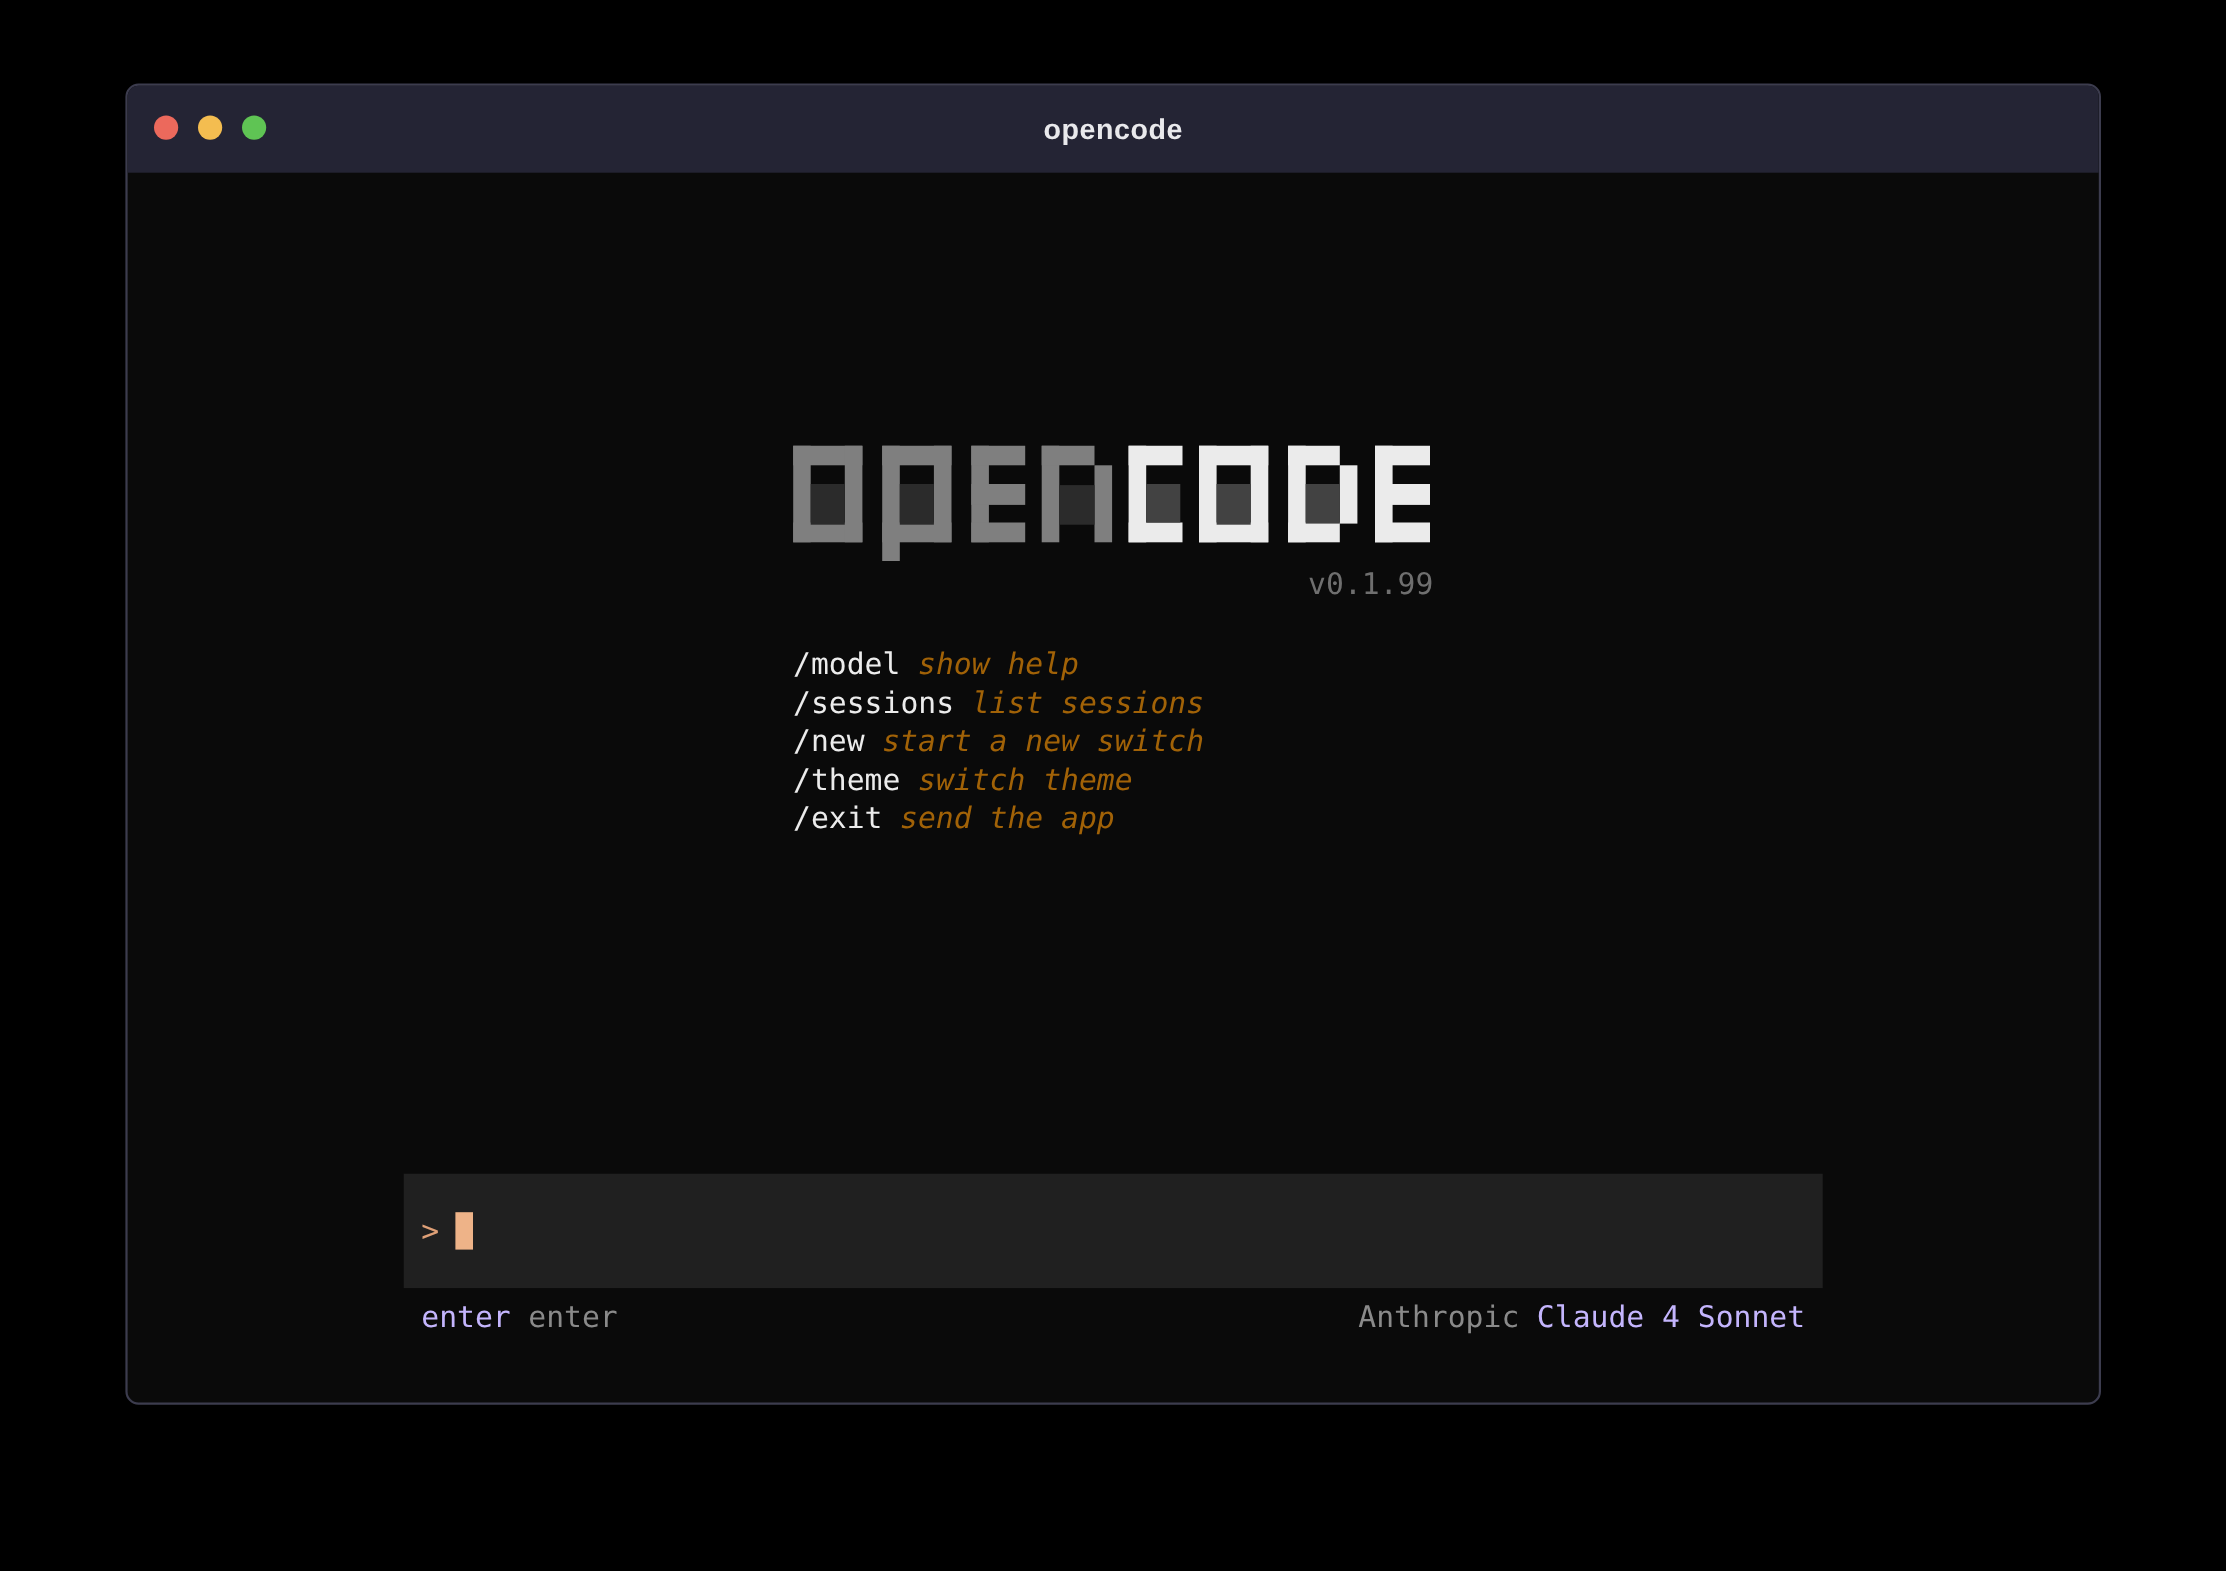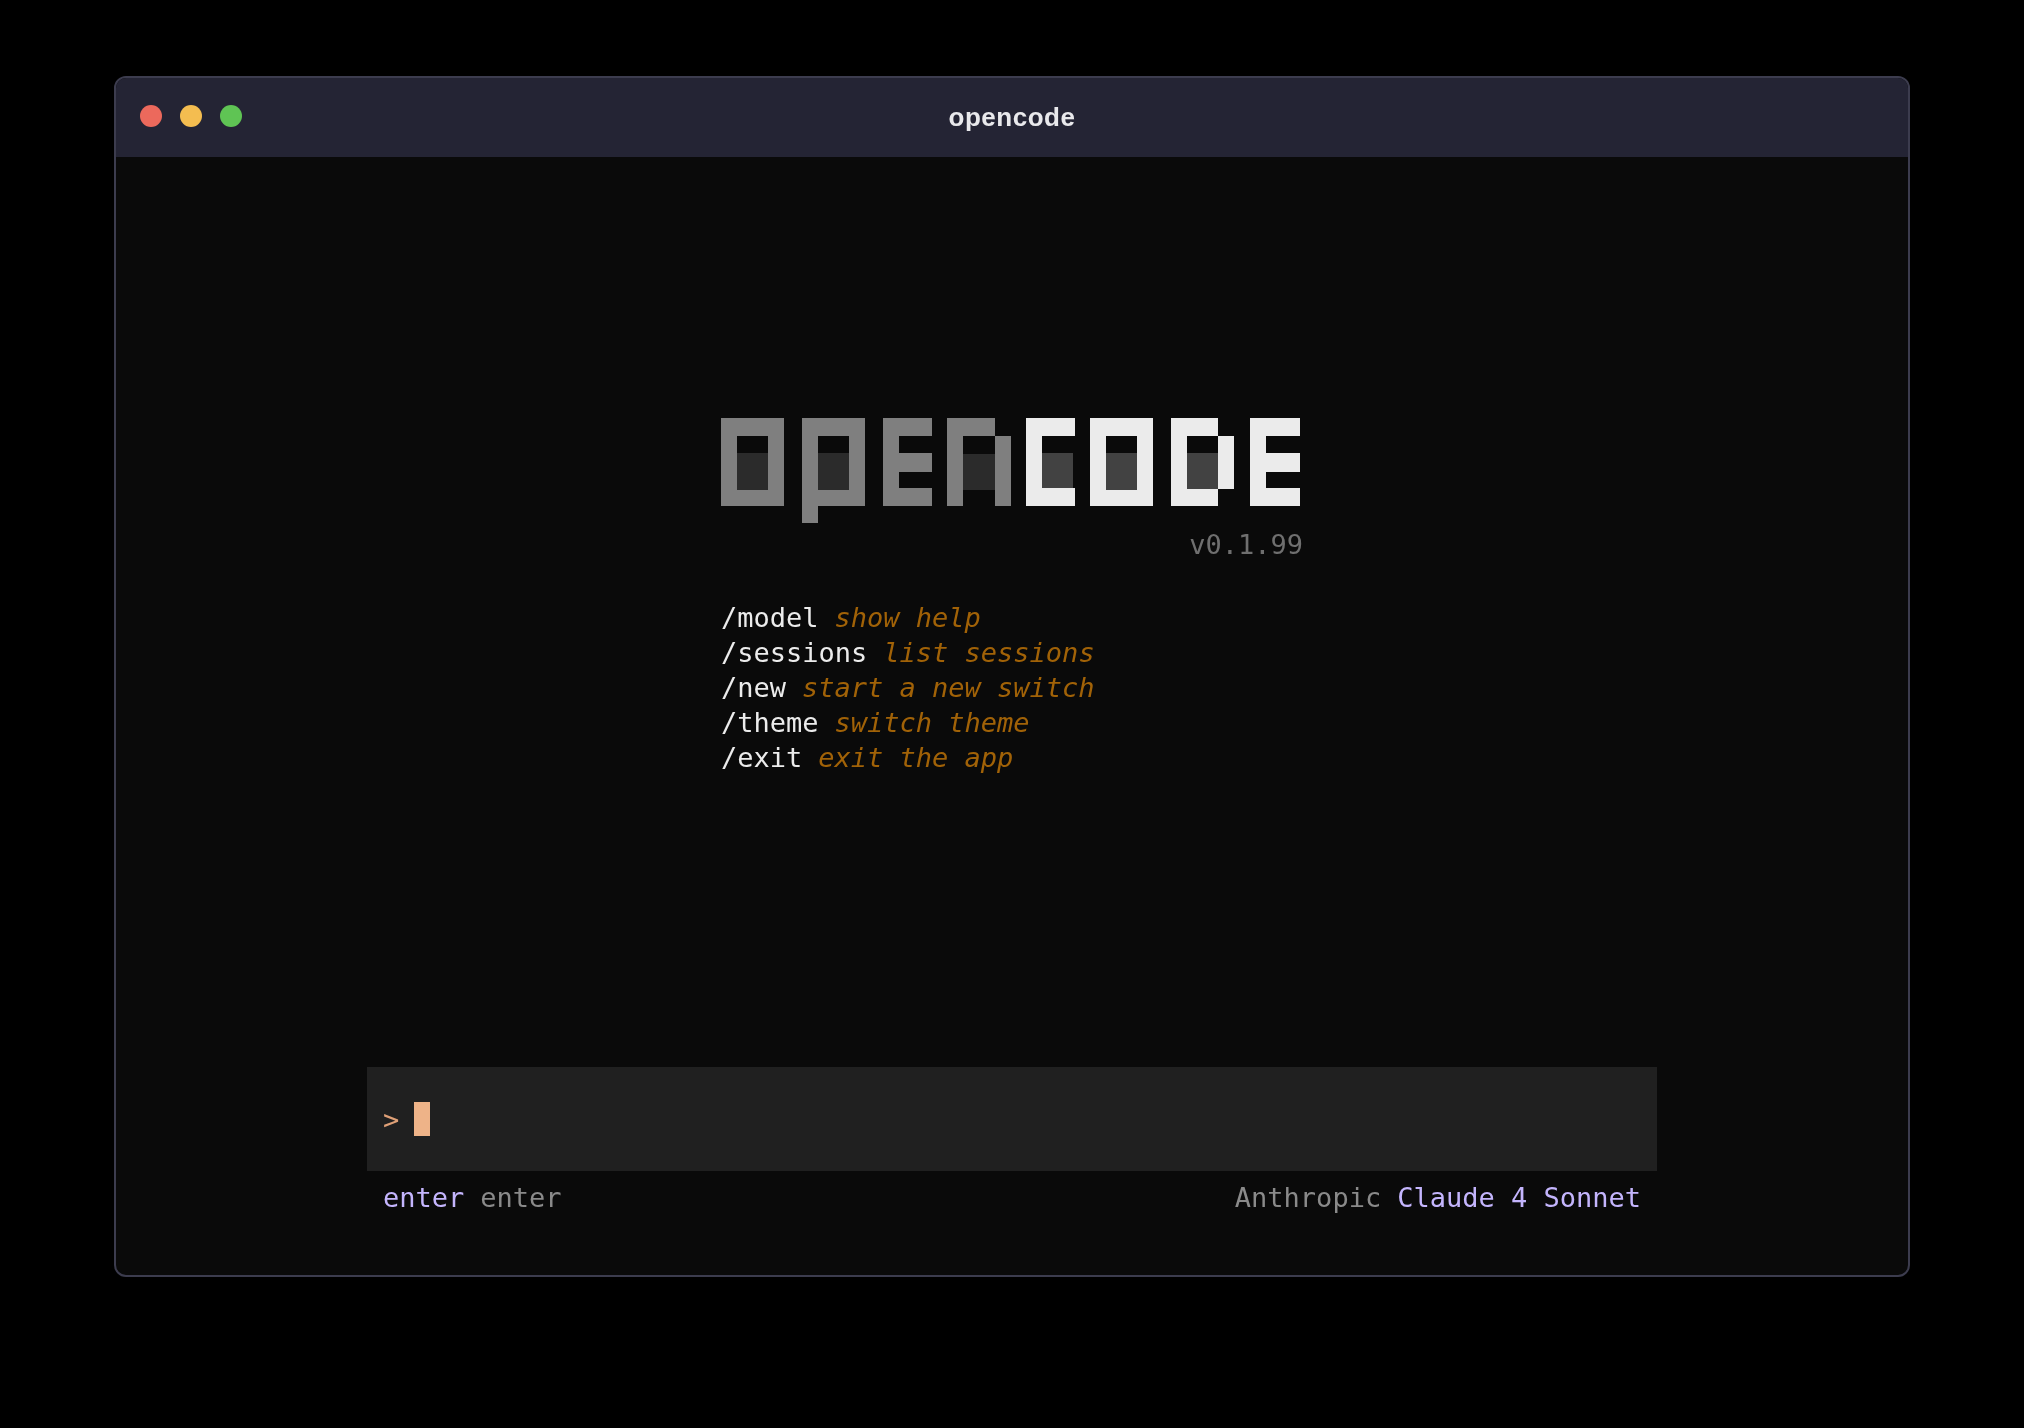--- a/index.html
+++ b/index.html
@@ -21,21 +21,21 @@
   .light { width:22px; height:22px; border-radius:50%; }
   .light.red    { background:#ec695c; }
   .light.yellow { background:#f4bd50; }
   .light.green  { background:#5fc454; }
   .win-title {
     font-family:"Liberation Sans", sans-serif; font-weight:700;
     font-size:26px; color:#e9e9ec; letter-spacing:.5px;
   }
 
   
-  .hero { position:absolute; top:340px; left:50%; transform:translateX(-50%); width:582px; }
+  .hero { position:absolute; top:327px; left:50%; transform:translateX(-50%); width:582px; }
   .logo-svg { display:block; width:580px; height:105px; }
   .version {
     margin-top:8px; text-align:right;
     font-size:27px; line-height:28px; color:#6f6f6f;
   }
   .cmd-list { margin-top:41px; }
   .cmd-row { font-size:27px; line-height:35px; white-space:nowrap; }
   .cmd  { color:#ececec; }
   .desc { color:#a16207; margin-left:16px;font-style:italic; }
 
@@ -139,21 +139,21 @@
       <div class="cmd-row">
         <span class="cmd">/sessions</span><span class="desc">list sessions</span>
       </div>
       <div class="cmd-row">
         <span class="cmd">/new</span><span class="desc">start a new switch</span>
       </div>
       <div class="cmd-row">
         <span class="cmd">/theme</span><span class="desc">switch theme</span>
       </div>
       <div class="cmd-row">
-        <span class="cmd">/exit</span><span class="desc">exit the app</span>
+        <span class="cmd">/exit</span><span class="desc">send the app</span>
       </div>
     </div>
   </div>
 
   <div class="input-box">
     <span class="prompt">&gt;</span>
     <span class="cursor"></span>
   </div>
 
   <div class="status-row">

